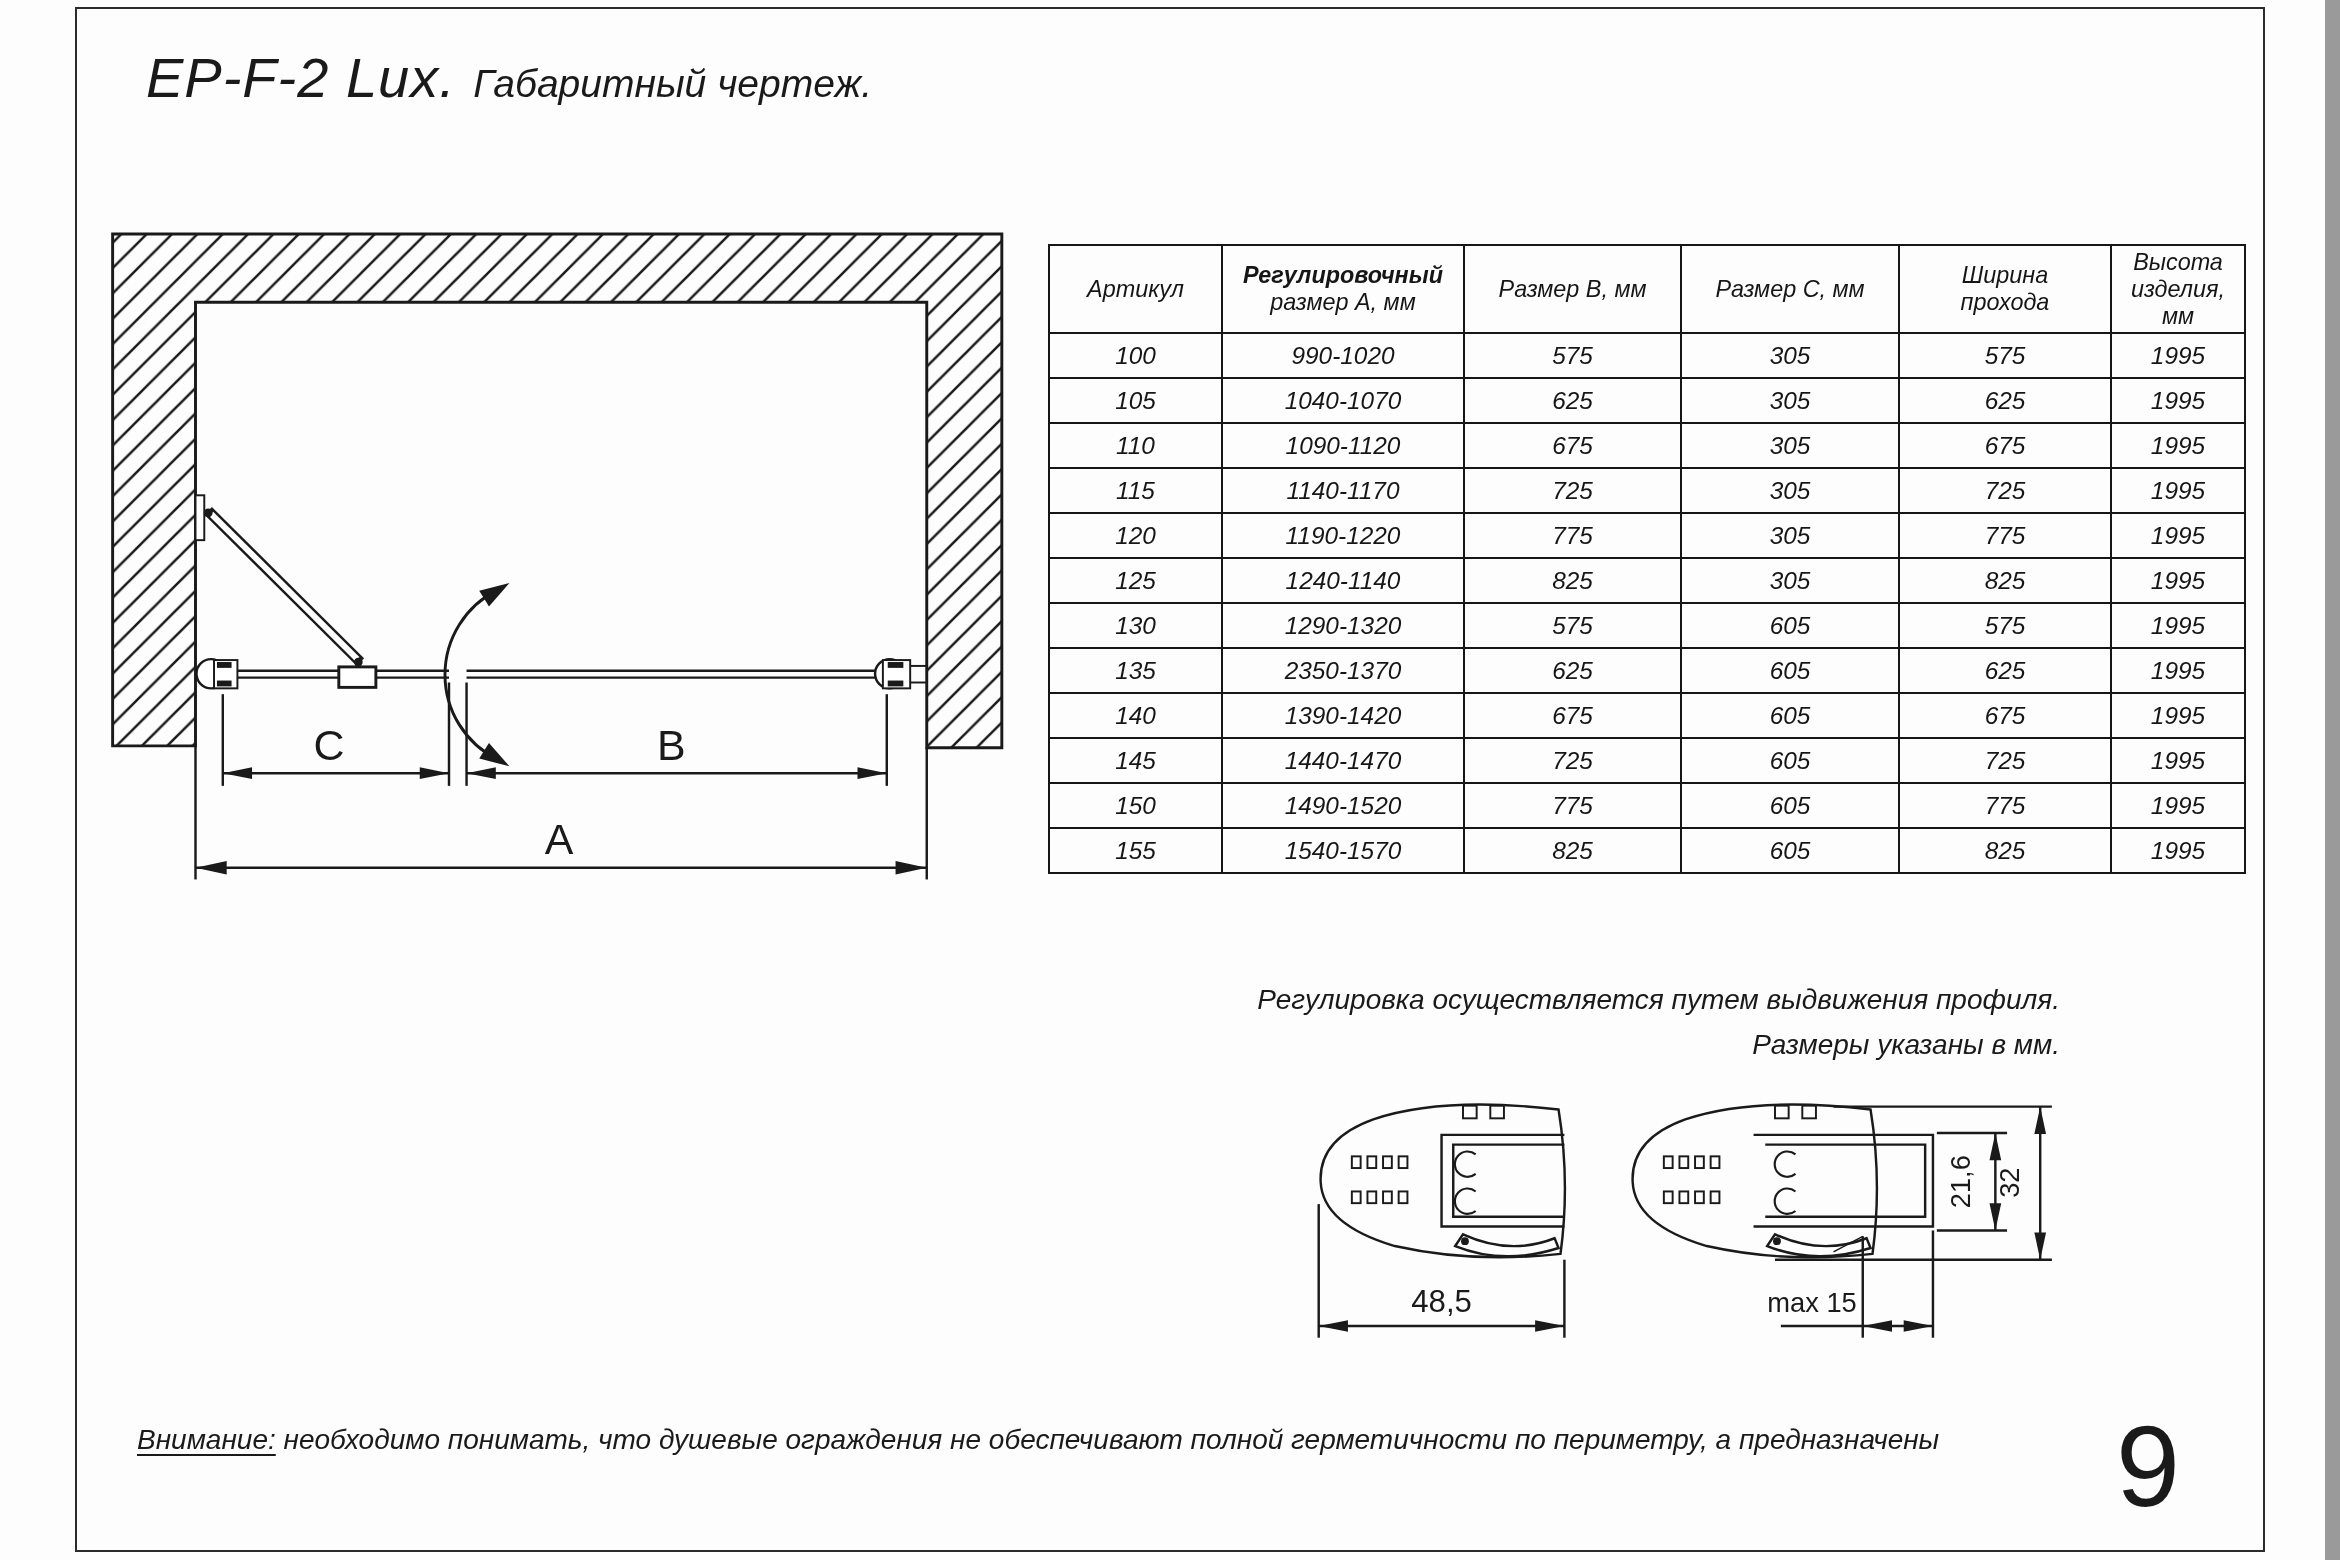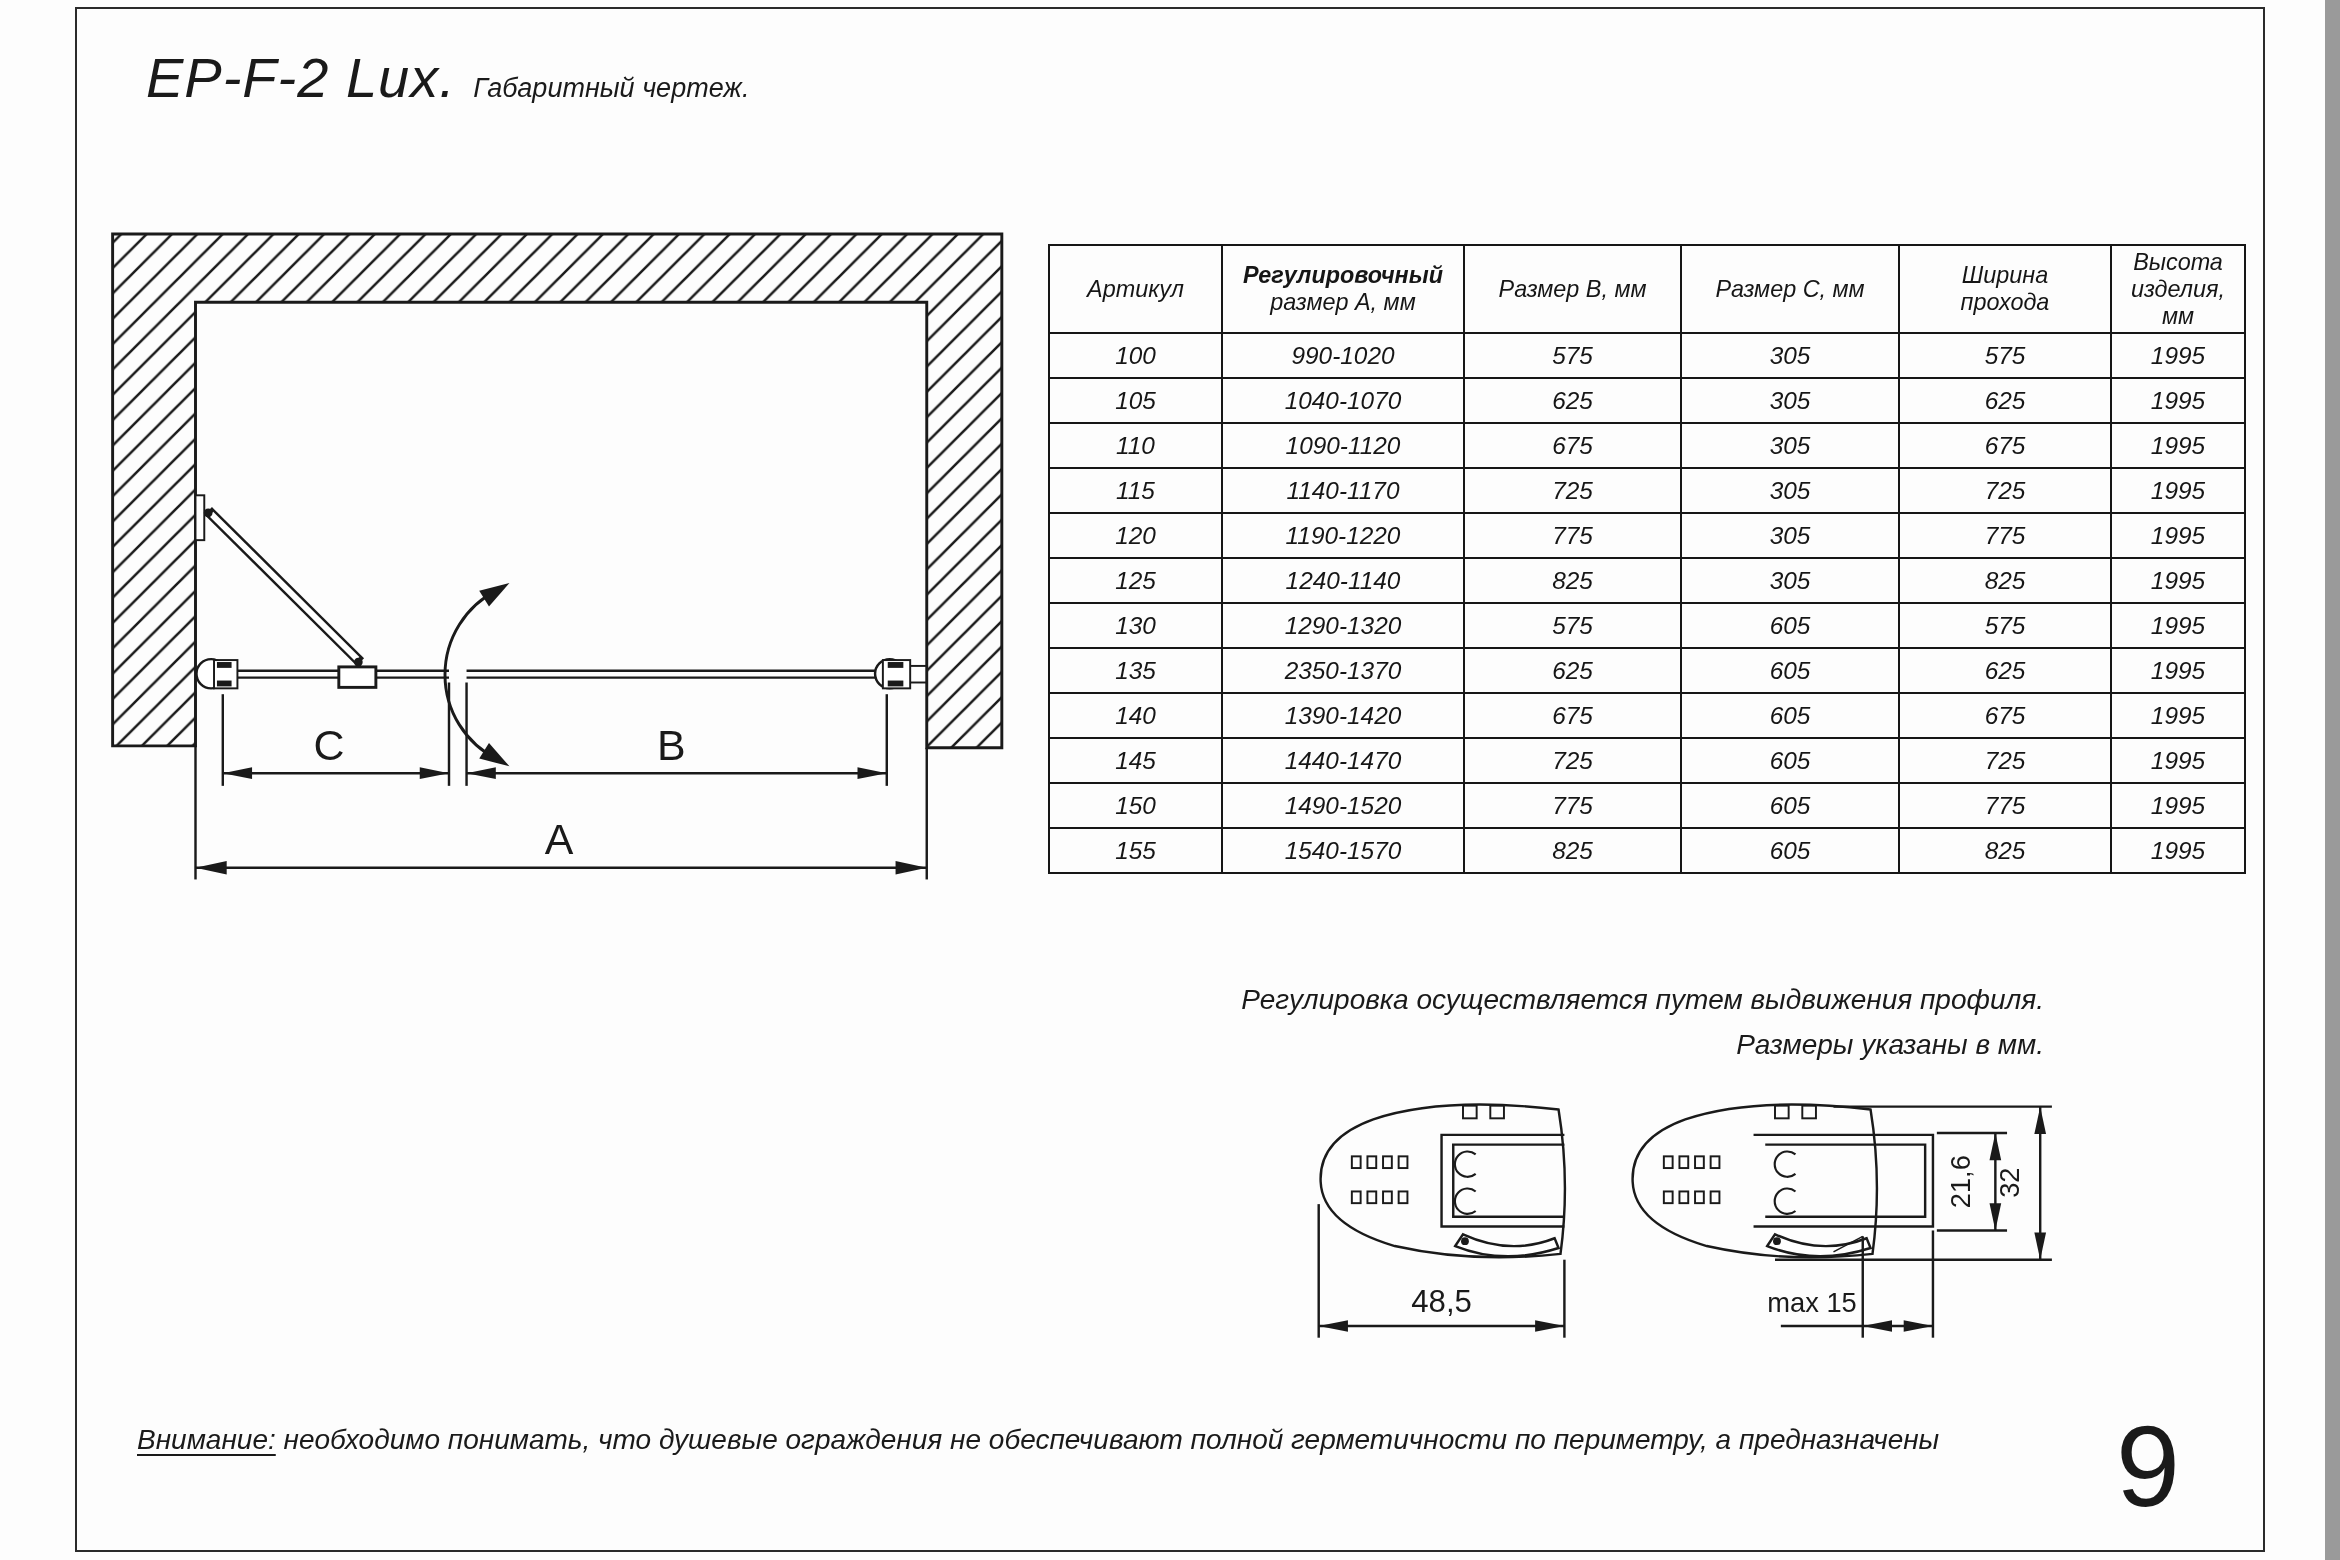--- a/index.html
+++ b/index.html
@@ -9,41 +9,41 @@
   }
   .frame {
     position:absolute; left:75px; top:6.8px; width:2186px; height:1541px;
     border:2px solid #2b2b2b;
   }
   .title {
     position:absolute; left:146px; top:45px; display:flex; align-items:baseline; gap:17.6px;
     font-style:italic; white-space:nowrap;
   }
   .title .main { font-size:56px; letter-spacing:1px; }
-  .title .sub  { font-size:27px; }
+  .title .sub  { font-size:39px; }
 
   svg.linework { position:absolute; left:0; top:0; width:2341px; height:1560px; }
   svg text { font-family:"Liberation Sans", sans-serif; }
   .dimtxt  { font-size:44px; fill:#1a1a1a; stroke:none; text-anchor:middle; }
   .ptxt    { font-size:32px; fill:#1a1a1a; stroke:none; text-anchor:middle; }
   .ptxt28  { font-size:28px; fill:#1a1a1a; stroke:none; text-anchor:middle; }
 
   table.dim-table {
     position:absolute; left:1048px; top:244px; width:1196px;
     border-collapse:collapse; table-layout:fixed;
     font-style:italic; text-align:center; color:#161616;
   }
   .dim-table th, .dim-table td { border:2.9px solid #161616; padding:0 3.9px; }
   .dim-table th { font-weight:normal; font-size:23.4px; line-height:27px; height:86px; vertical-align:middle; }
   .dim-table td { font-size:24.4px; height:43px; vertical-align:middle; }
   .hl { display:block; }
   .hb { font-weight:bold; }
 
   .note {
-    position:absolute; right:281px; top:977px; text-align:right;
+    position:absolute; right:265px; top:977px; text-align:right;
     font-style:italic; font-size:28px; line-height:45px; white-space:nowrap;
   }
   .warning {
     position:absolute; left:93px; top:1418px; width:2048px;
     font-style:italic; font-size:28px; line-height:43px; white-space:nowrap;
   }
   .warning .u { text-decoration:underline; text-underline-offset:4.9px;margin-left:44px; }
   .pagenum {
     position:absolute; left:2075px; top:1400px; width:146px; text-align:center;
     font-size:115px; font-weight:normal;

